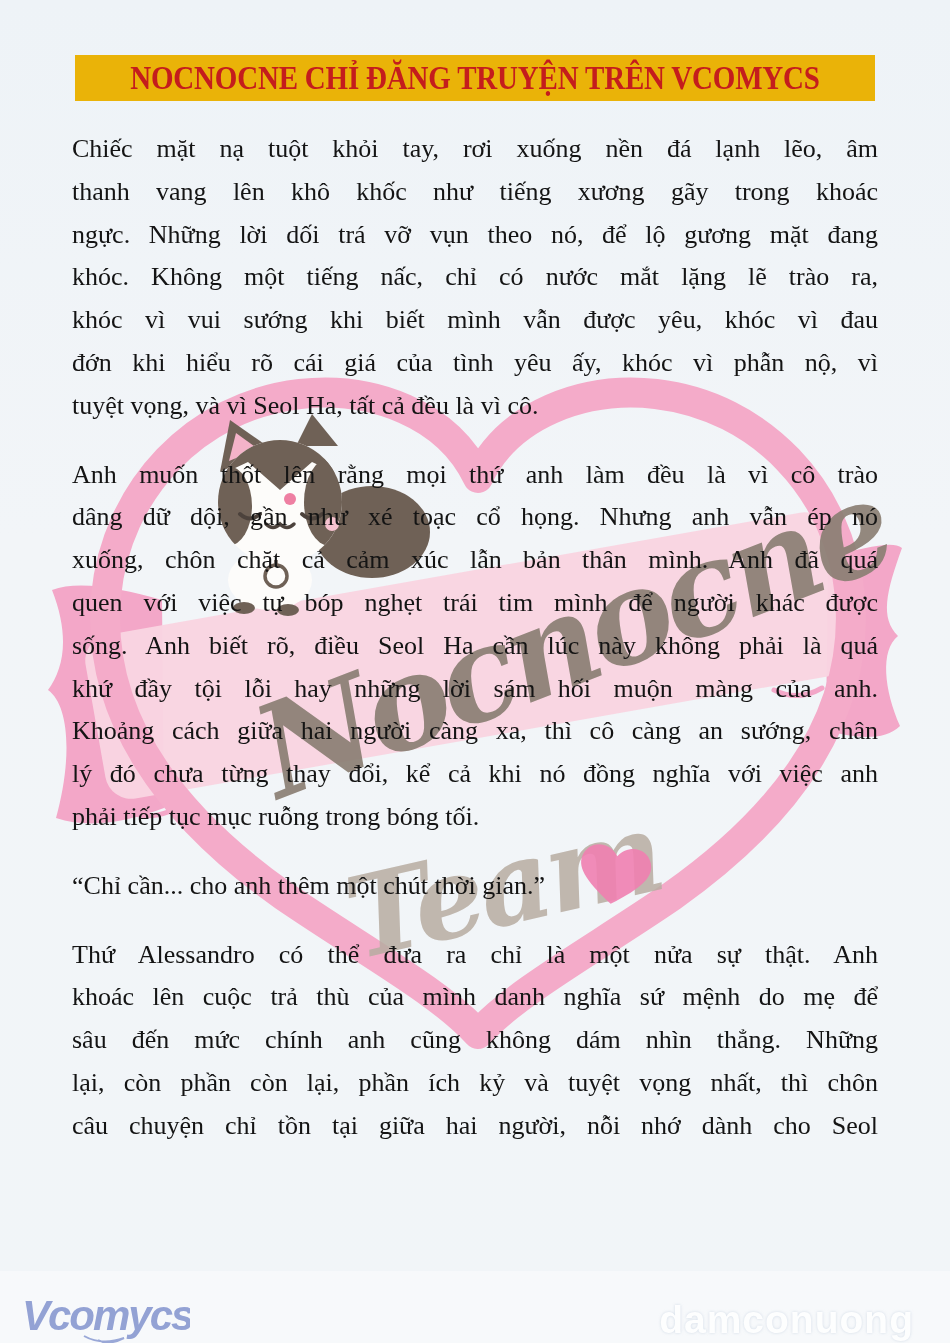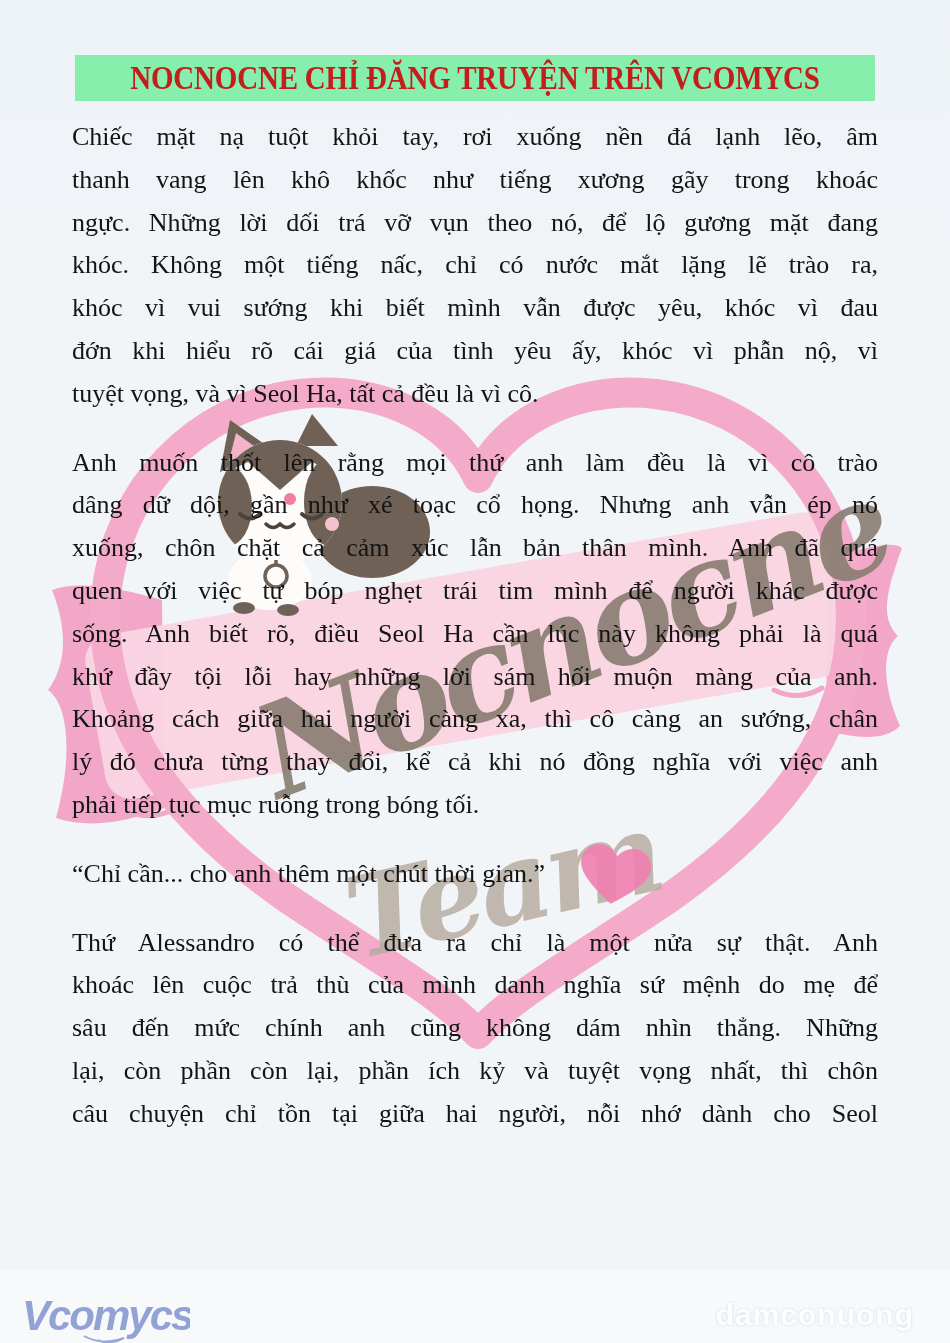--- a/index.html
+++ b/index.html
@@ -3,40 +3,40 @@
 <meta charset="utf-8">
 <style>
   html,body{margin:0;padding:0;}
   body{
     width:950px;height:1343px;position:relative;overflow:hidden;
     background:linear-gradient(180deg,#eef3f7 0%,#f2f5f8 40%,#f1f5f8 100%);
     font-family:"Liberation Serif","DejaVu Serif",serif;
   }
   .header-band{
     position:absolute;left:75px;top:55px;width:800px;height:46px;
-    background:#86efac;display:flex;align-items:center;justify-content:center;
+    background:#eab308;display:flex;align-items:center;justify-content:center;
     z-index:3;
   }
   .header-band .header-title{
     font-weight:700;font-size:29px;color:#c41d1d;white-space:nowrap;
     transform:scaleY(1.14);letter-spacing:-0.2px;
   }
   .story{
     position:absolute;left:72px;top:116px;width:806px;z-index:2;
     font-size:26px;line-height:42.8px;color:#141414;
   }
-  .para{margin:0 0 26px 0;}
+  .para{margin:12px 0 26px 0;}
   .line{text-align:justify;text-align-last:justify;}
   .line.end{text-align-last:left;}
   .wm{position:absolute;left:0;top:0;z-index:1;}
   .footer-logo{position:absolute;left:20px;top:1288px;z-index:3;}
   .site-wm{
     position:absolute;right:36px;top:1298px;z-index:3;
     font-family:"Liberation Sans","DejaVu Sans",sans-serif;
-    font-weight:700;font-size:30px;letter-spacing:1px;
+    font-weight:700;font-size:39px;letter-spacing:1px;
     color:rgba(255,255,255,0.95);
     text-shadow:0 0 3px rgba(176,193,214,0.55);
   }
   .bottom-band{
     position:absolute;left:0;right:0;bottom:0;height:72px;
     background:rgba(255,255,255,0.45);z-index:0;
   }
 </style>
 </head>
 <body>

